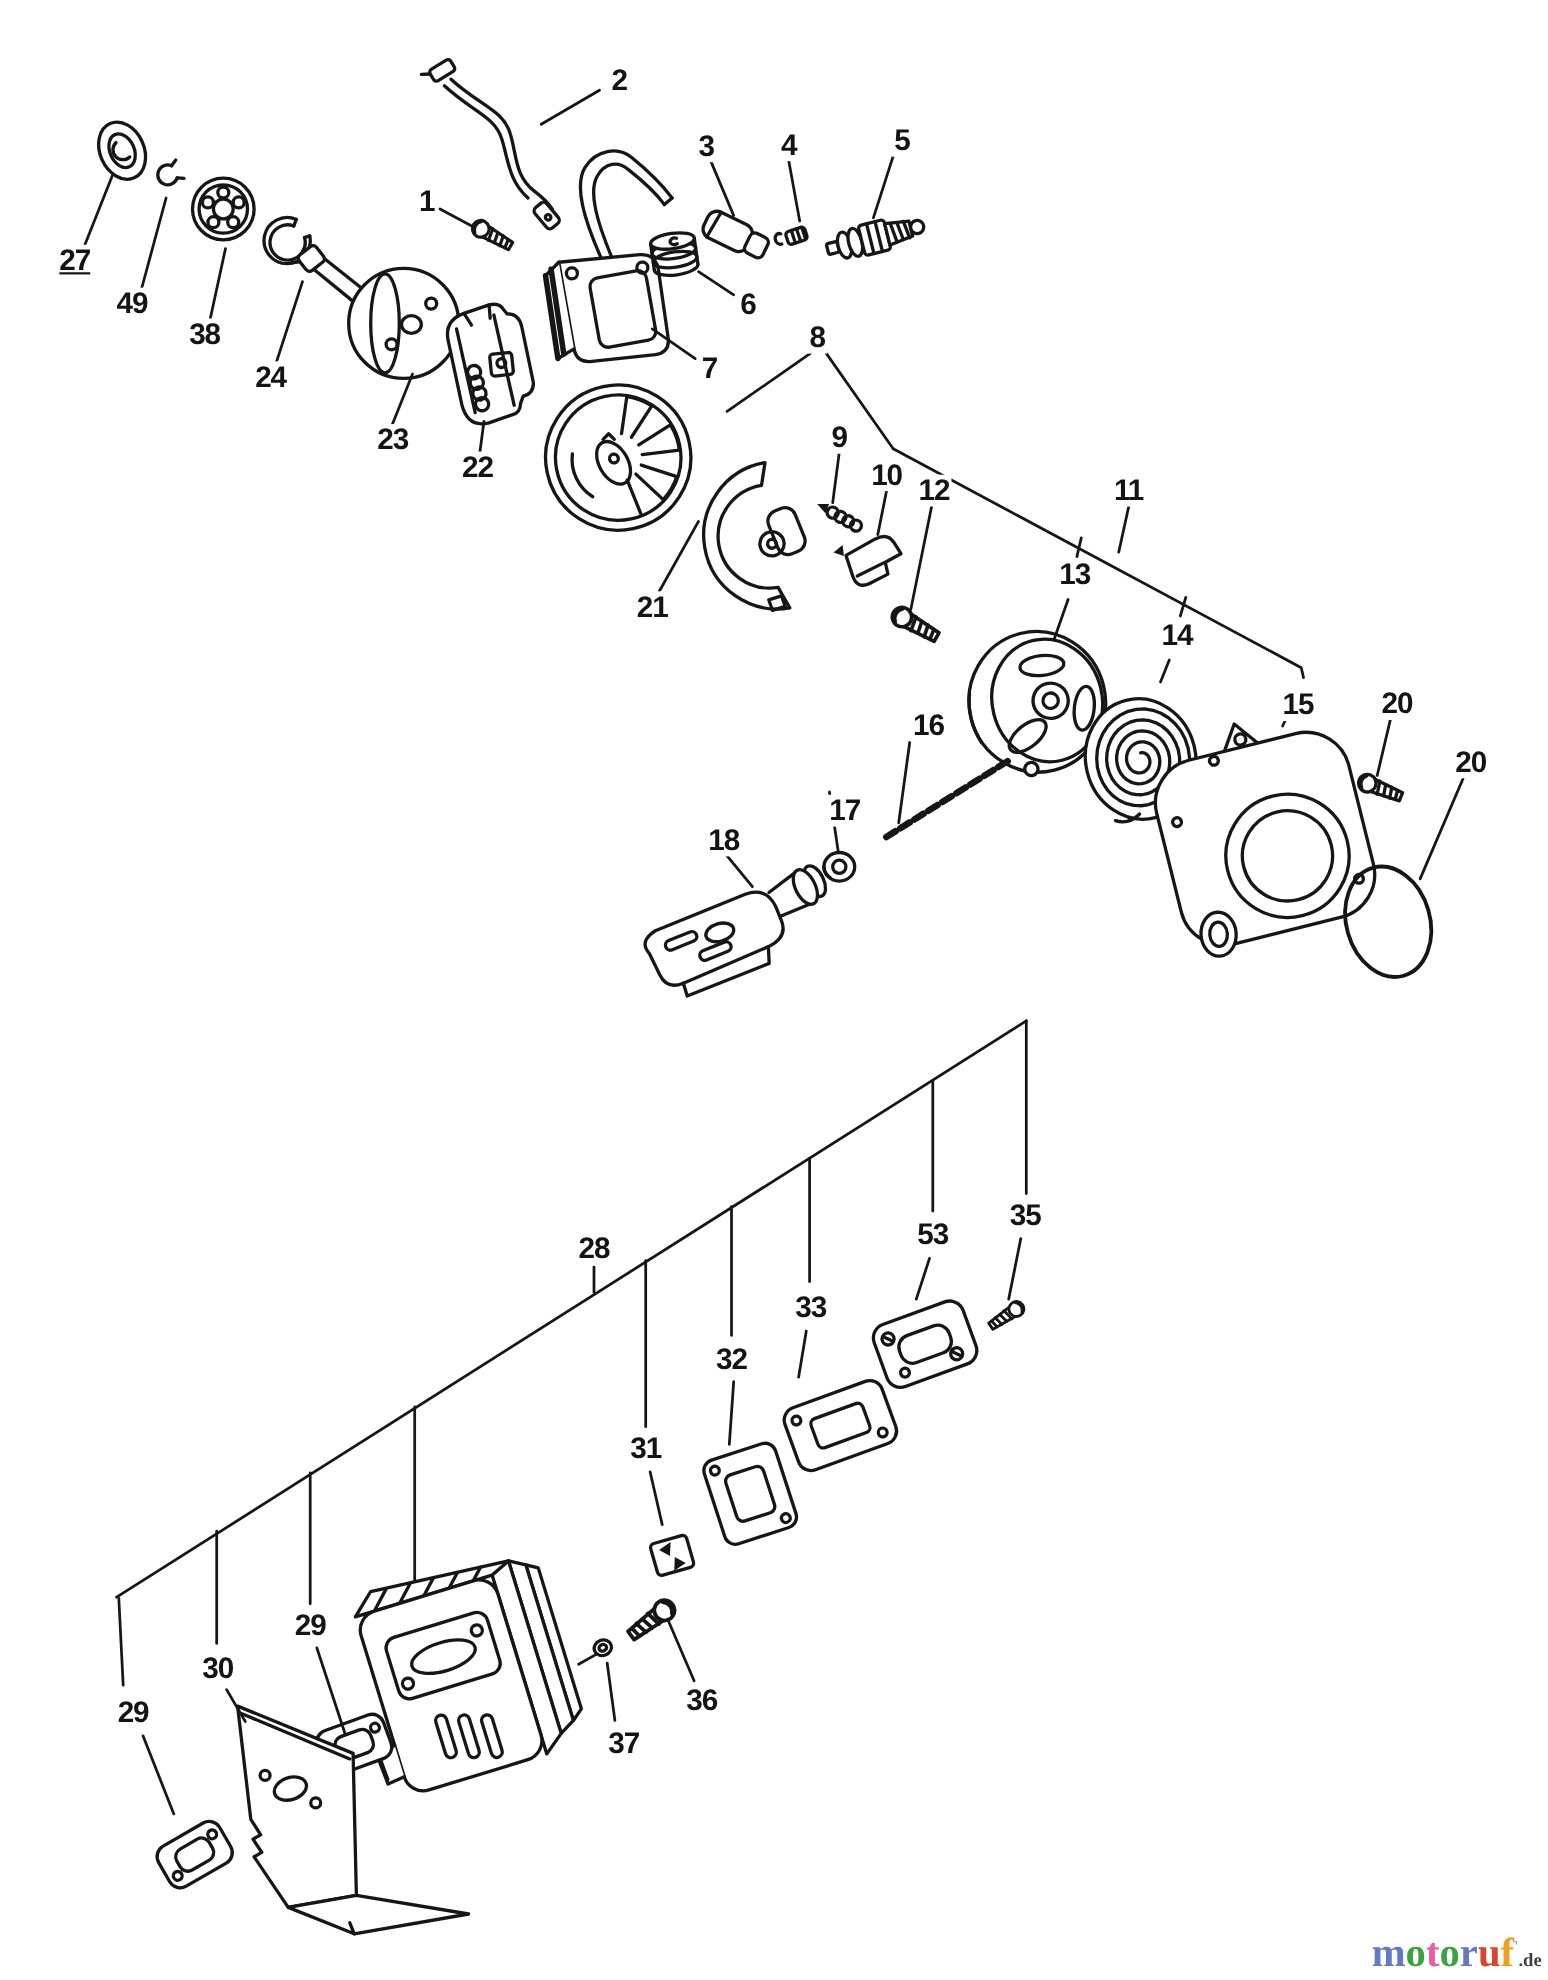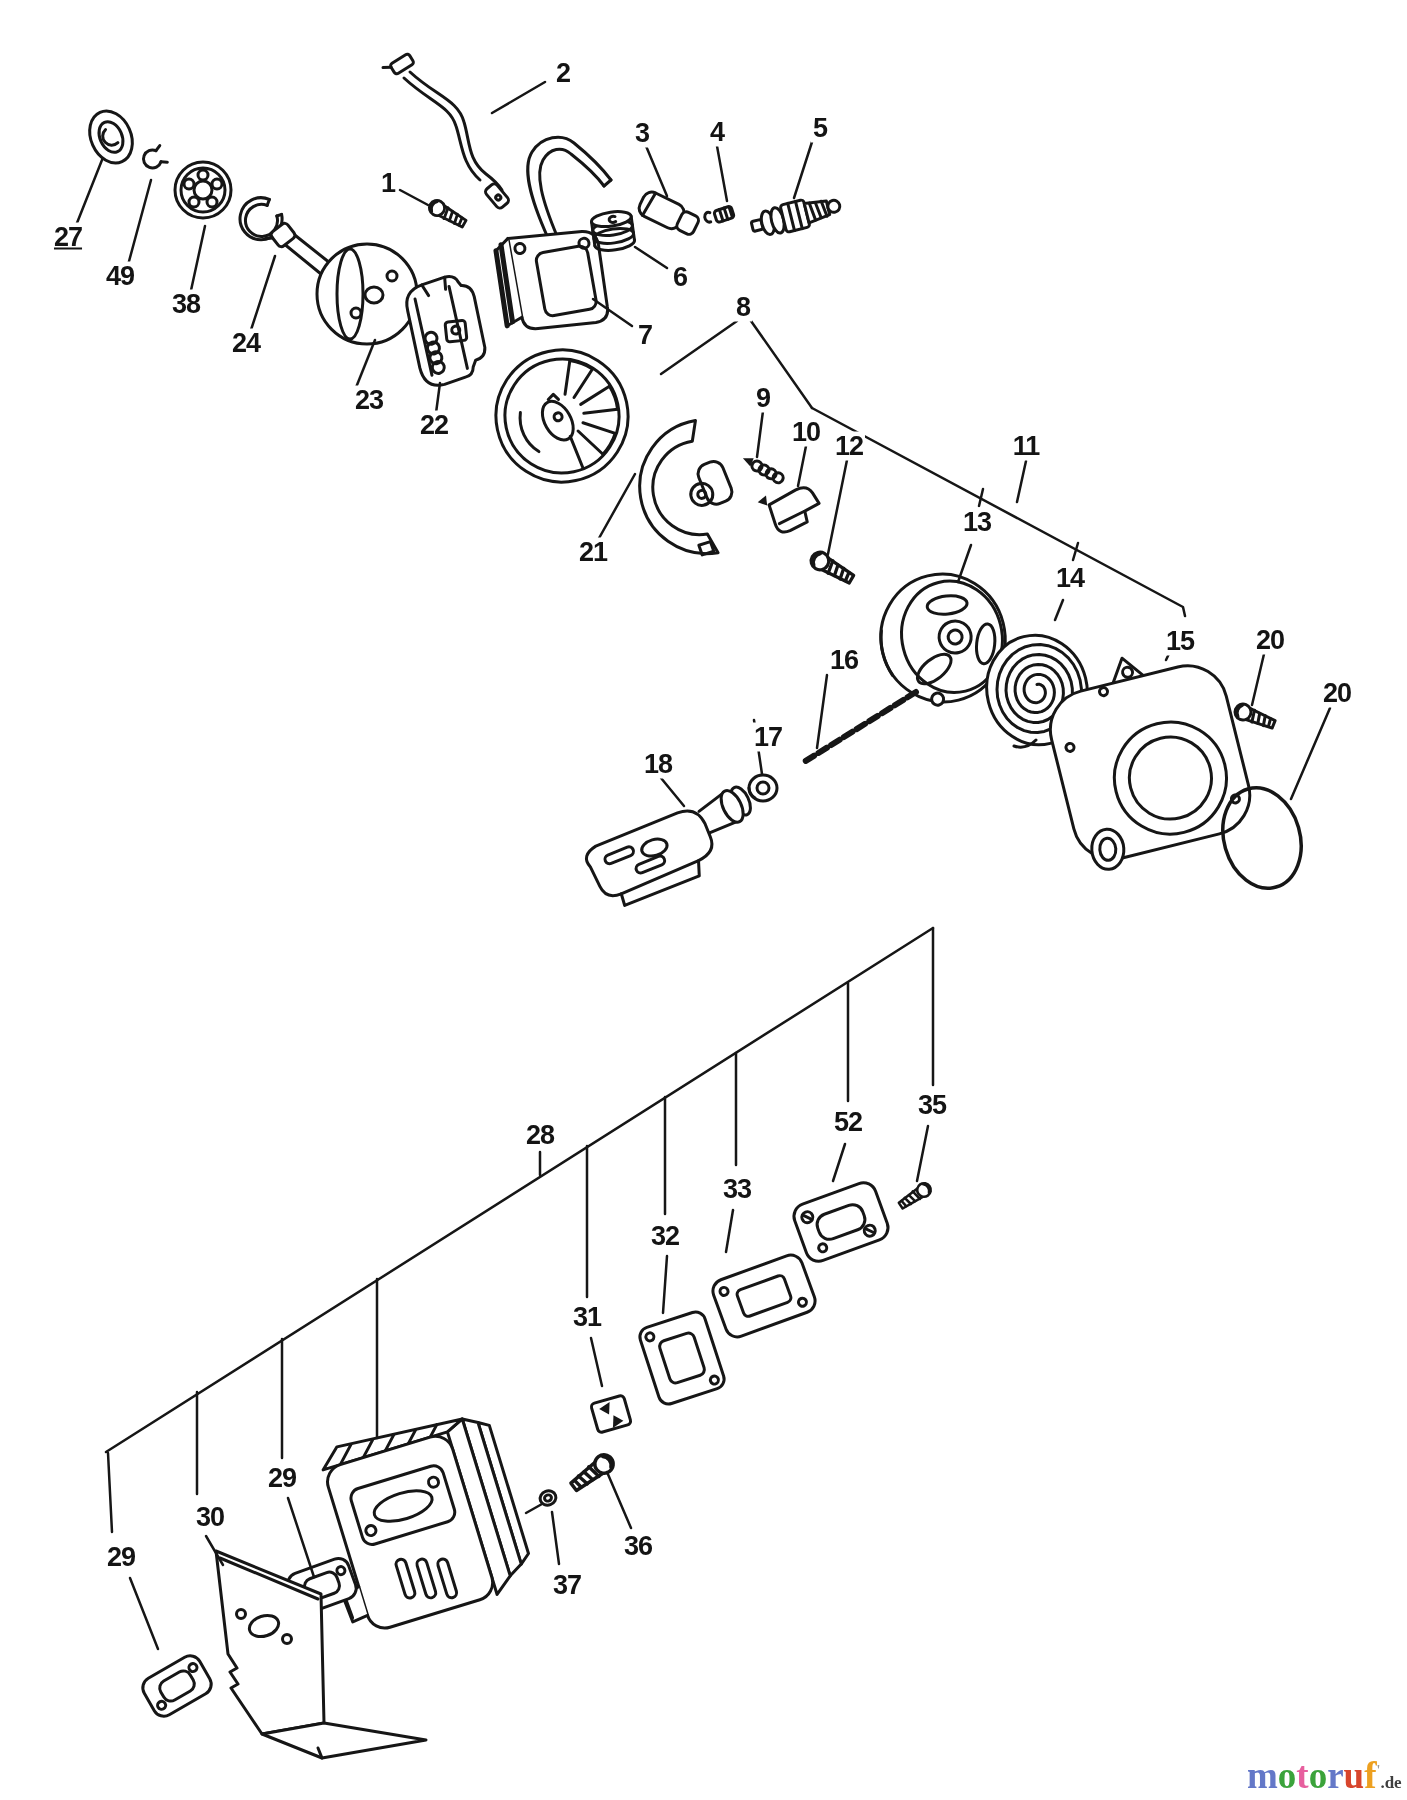--- a/index.html
+++ b/index.html
@@ -403,33 +403,33 @@
       <div class="callout" style="left: 977px; top: 522px;">13</div>
       <div class="callout" style="left: 1070px; top: 578px;">14</div>
       <div class="callout" style="left: 1180px; top: 625px; margin-top: 16px;">15</div>
       <div class="callout" style="left: 828px; top: 660px; margin-left: 16px;">16</div>
       <div class="callout" style="left: 768px; top: 706px; margin-top: 31px;">17</div>
       <div class="callout" style="left: 658px; top: 764px;">18</div>
       <div class="callout" style="left: 1270px; top: 640px;">20</div>
       <div class="callout" style="left: 1337px; top: 693px;">20</div>
       <div class="callout" style="left: 593px; top: 552px;">21</div>
       <div class="callout" style="left: 434px; top: 425px;">22</div>
-      <div class="callout" style="left: 369px; top: 400px; text-align: right;">23</div>
+      <div class="callout" style="left: 357px; top: 400px; text-align: right;">23</div>
       <div class="callout" style="left: 246px; top: 343px;">24</div>
       <div class="callout" style="left: 186px; top: 304px;">38</div>
       <div class="callout" style="left: 120px; top: 276px;">49</div>
       <div class="callout" style="left: 68px; top: 237px; text-decoration: underline;">27</div>
       <div class="callout" style="left: 540px; top: 1135px;">28</div>
       <div class="callout" style="left: 282px; top: 1478px;">29</div>
-      <div class="callout" style="left: 198px; top: 1517px; margin-left: 12px;">30</div>
+      <div class="callout" style="left: 198px; top: 1517px;">30</div>
       <div class="callout" style="left: 121px; top: 1557px;">29</div>
       <div class="callout" style="left: 587px; top: 1317px;">31</div>
       <div class="callout" style="left: 665px; top: 1236px;">32</div>
       <div class="callout" style="left: 737px; top: 1189px;">33</div>
-      <div class="callout" style="left: 848px; top: 1122px;">52</div>
+      <div class="callout" style="left: 848px; top: 1122px;">53</div>
       <div class="callout" style="left: 932px; top: 1105px;">35</div>
       <div class="callout" style="left: 638px; top: 1546px;">36</div>
       <div class="callout" style="left: 567px; top: 1585px;">37</div>
     </div>
 
 <div id="watermark">
   <span id="wm-word"><span class="wm-letter" style="color: rgb(100, 120, 200);">m</span><span class="wm-letter" style="color: rgb(59, 163, 59);">o</span><span class="wm-letter" style="color: rgb(231, 95, 158);">t</span><span class="wm-letter" style="color: rgb(59, 163, 59);">o</span><span class="wm-letter" style="color: rgb(100, 120, 200);">r</span><span class="wm-letter" style="color: rgb(216, 69, 44);">u</span><span class="wm-letter" style="color: rgb(237, 160, 32);">f</span></span><span class="wm-tick" style="color: rgb(154, 154, 154);">'</span><span class="wm-suffix" style="color: rgb(63, 63, 63);">.de</span>
 </div>
 
 </div>

